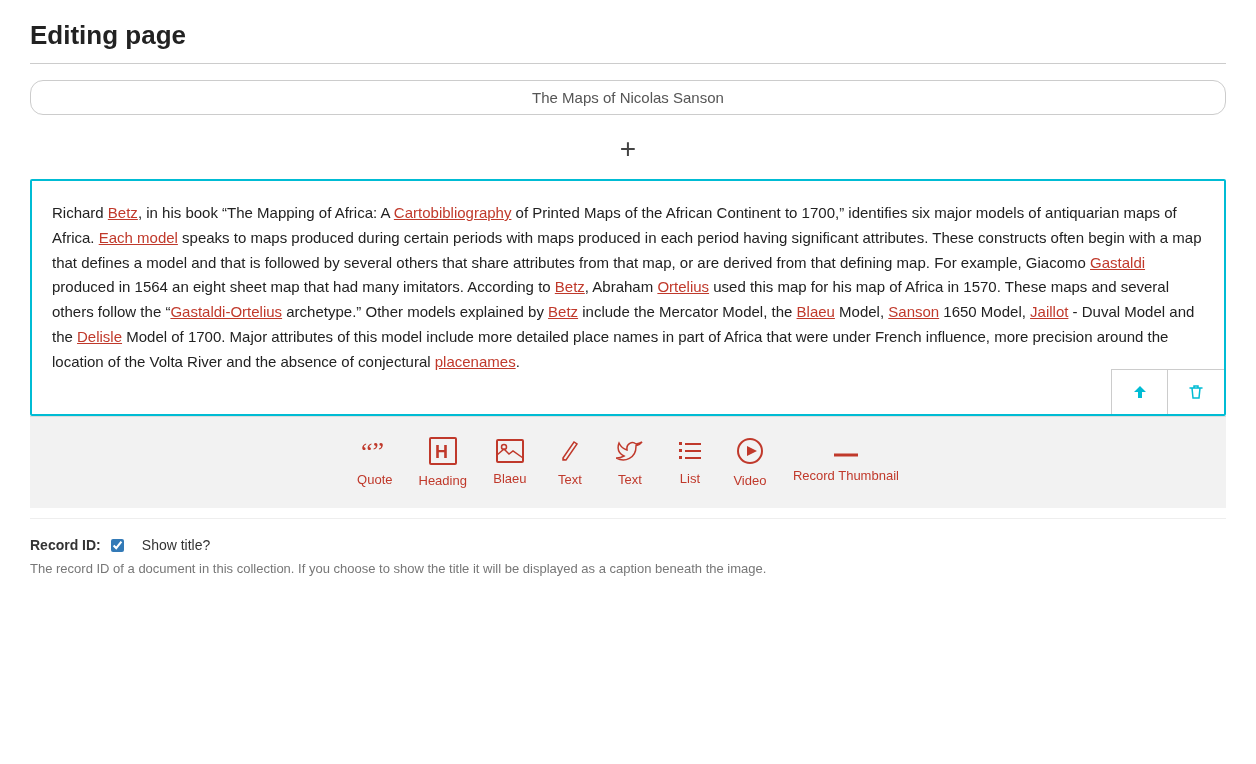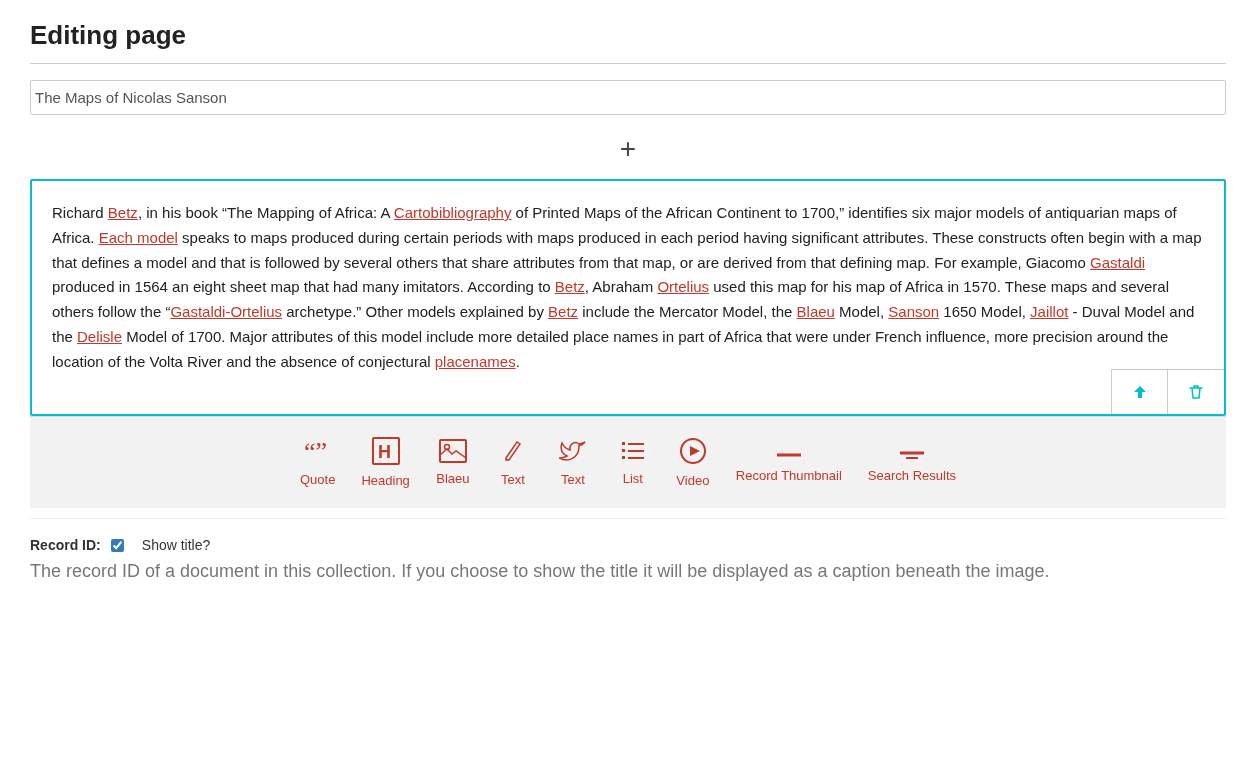--- a/index.html
+++ b/index.html
@@ -18,26 +18,27 @@
       font-weight: bold;
       color: #222;
       margin-bottom: 16px;
       border-bottom: 1px solid #ccc;
       padding-bottom: 12px;
     }
 
     .title-input {
       width: 100%;
       border: 1px solid #ccc;
-      border-radius: 2px;
-      padding: 8px 4px;
+      border-radius: 13px;
+      padding: 8px 24px;
       font-size: 15px;
       color: #555;
       outline: none;
       margin-bottom: 18px;
+      text-align: center;
     }
 
     .add-block-btn {
       display: block;
       text-align: center;
       font-size: 28px;
       color: #444;
       background: none;
       border: none;
       cursor: pointer;
@@ -160,21 +161,21 @@
       gap: 18px;
       cursor: pointer;
     }
 
     .show-title-label input[type="checkbox"] {
       accent-color: #337ab7;
     }
 
     .record-description {
       color: #777;
-      font-size: 18px;
+      font-size: 13px;
       margin-top: 4px;
     }
   </style>
 </head>
 <body>
 
 
 
 
 <h1 class="page-title">Editing page</h1>
@@ -284,29 +285,20 @@
 
   <div class="toolbar-item">
     <span class="toolbar-icon">
       <svg width="28" height="10" viewBox="0 0 28 10" fill="none" xmlns="http://www.w3.org/2000/svg">
         <line x1="2" y1="5" x2="26" y2="5" stroke="#c0392b" stroke-width="3"></line>
       </svg>
     </span>
     <span class="toolbar-label">Record Thumbnail</span>
   </div>
 
-  <div class="toolbar-item">
-    <span class="toolbar-icon">
-      <svg width="28" height="14" viewBox="0 0 28 14" fill="none" xmlns="http://www.w3.org/2000/svg">
-        <line x1="2" y1="7" x2="26" y2="7" stroke="#c0392b" stroke-width="3"></line>
-        <line x1="8" y1="12" x2="20" y2="12" stroke="#c0392b" stroke-width="2"></line>
-      </svg>
-    </span>
-    <span class="toolbar-label">Search Results</span>
-  </div>
 
 </div>
 
 
 <div class="record-section">
   <div class="record-id-row">
     <label class="record-id-label">Record ID:</label>
     <label class="show-title-label">
       <input type="checkbox" checked="" style="">
       <span>Show title?</span>

